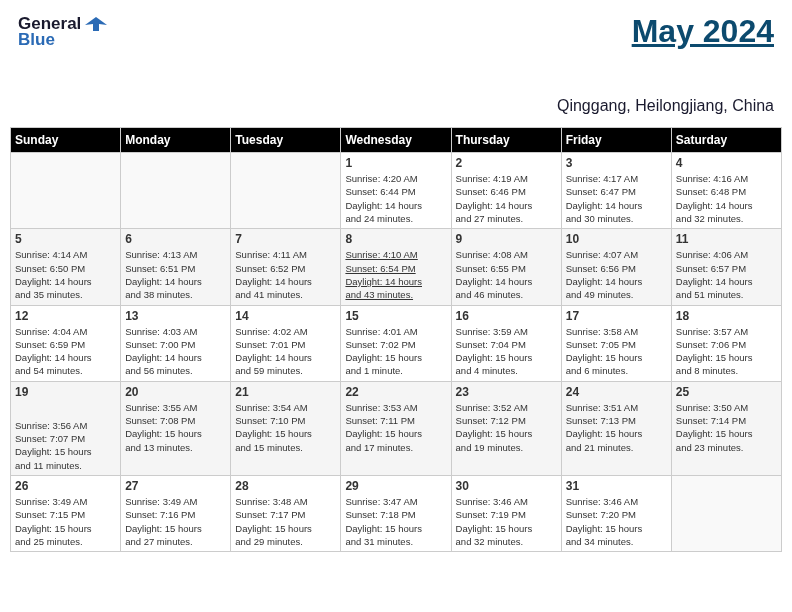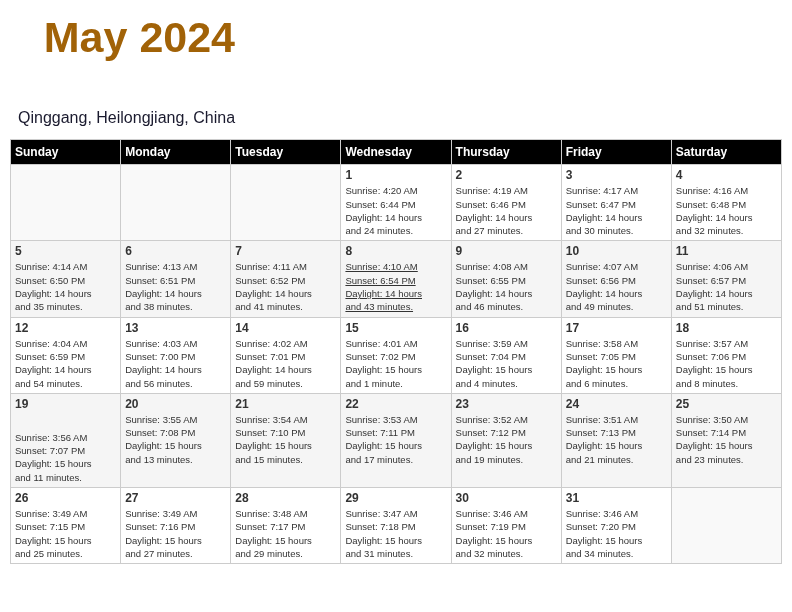--- a/index.html
+++ b/index.html
@@ -24,24 +24,25 @@
     }
     .logo-row {
       display: flex;
       align-items: center;
       gap: 2px;
     }
     .title-section {
       text-align: right;
     }
     .month-title {
-      font-size: 43px;
+      font-size: 32px;
       font-weight: bold;
-      color: #a16207;
+      color: #0c4a6e;
       line-height: 1.1;
+      text-decoration: underline;
     }
     .location-title {
       font-size: 16px;
       color: #1a1a2e;
       margin-top: 48px;
     }
     .calendar {
       width: 100%;
       border-collapse: collapse;
     }
@@ -80,20 +81,29 @@
       line-height: 1.4;
     }
     .empty-cell {
       background: #f9f9f9 !important;
     }
   </style>
 </head>
 <body>
 
 <div class="header">
+  <div class="logo">
+    <div class="logo-row">
+      <span style="font-size:17px;font-weight:bold;color:#1a1a2e;">General</span>
+      <svg width="22" height="18" viewBox="0 0 22 18" style="margin-left:2px;">
+        <polygon points="11,2 22,10 14,9 14,16 8,16 8,9 0,10" fill="#2a6ab5"></polygon>
+      </svg>
+    </div>
+    <span style="font-size:17px;font-weight:bold;color:#2a6ab5;margin-top:-4px;">Blue</span>
+  </div>
   <div class="title-section">
     <div class="month-title">May 2024</div>
     <div class="location-title">Qinggang, Heilongjiang, China</div>
   </div>
 </div>
 
 <table class="calendar">
   <thead>
     <tr>
     <th>Sunday</th>

